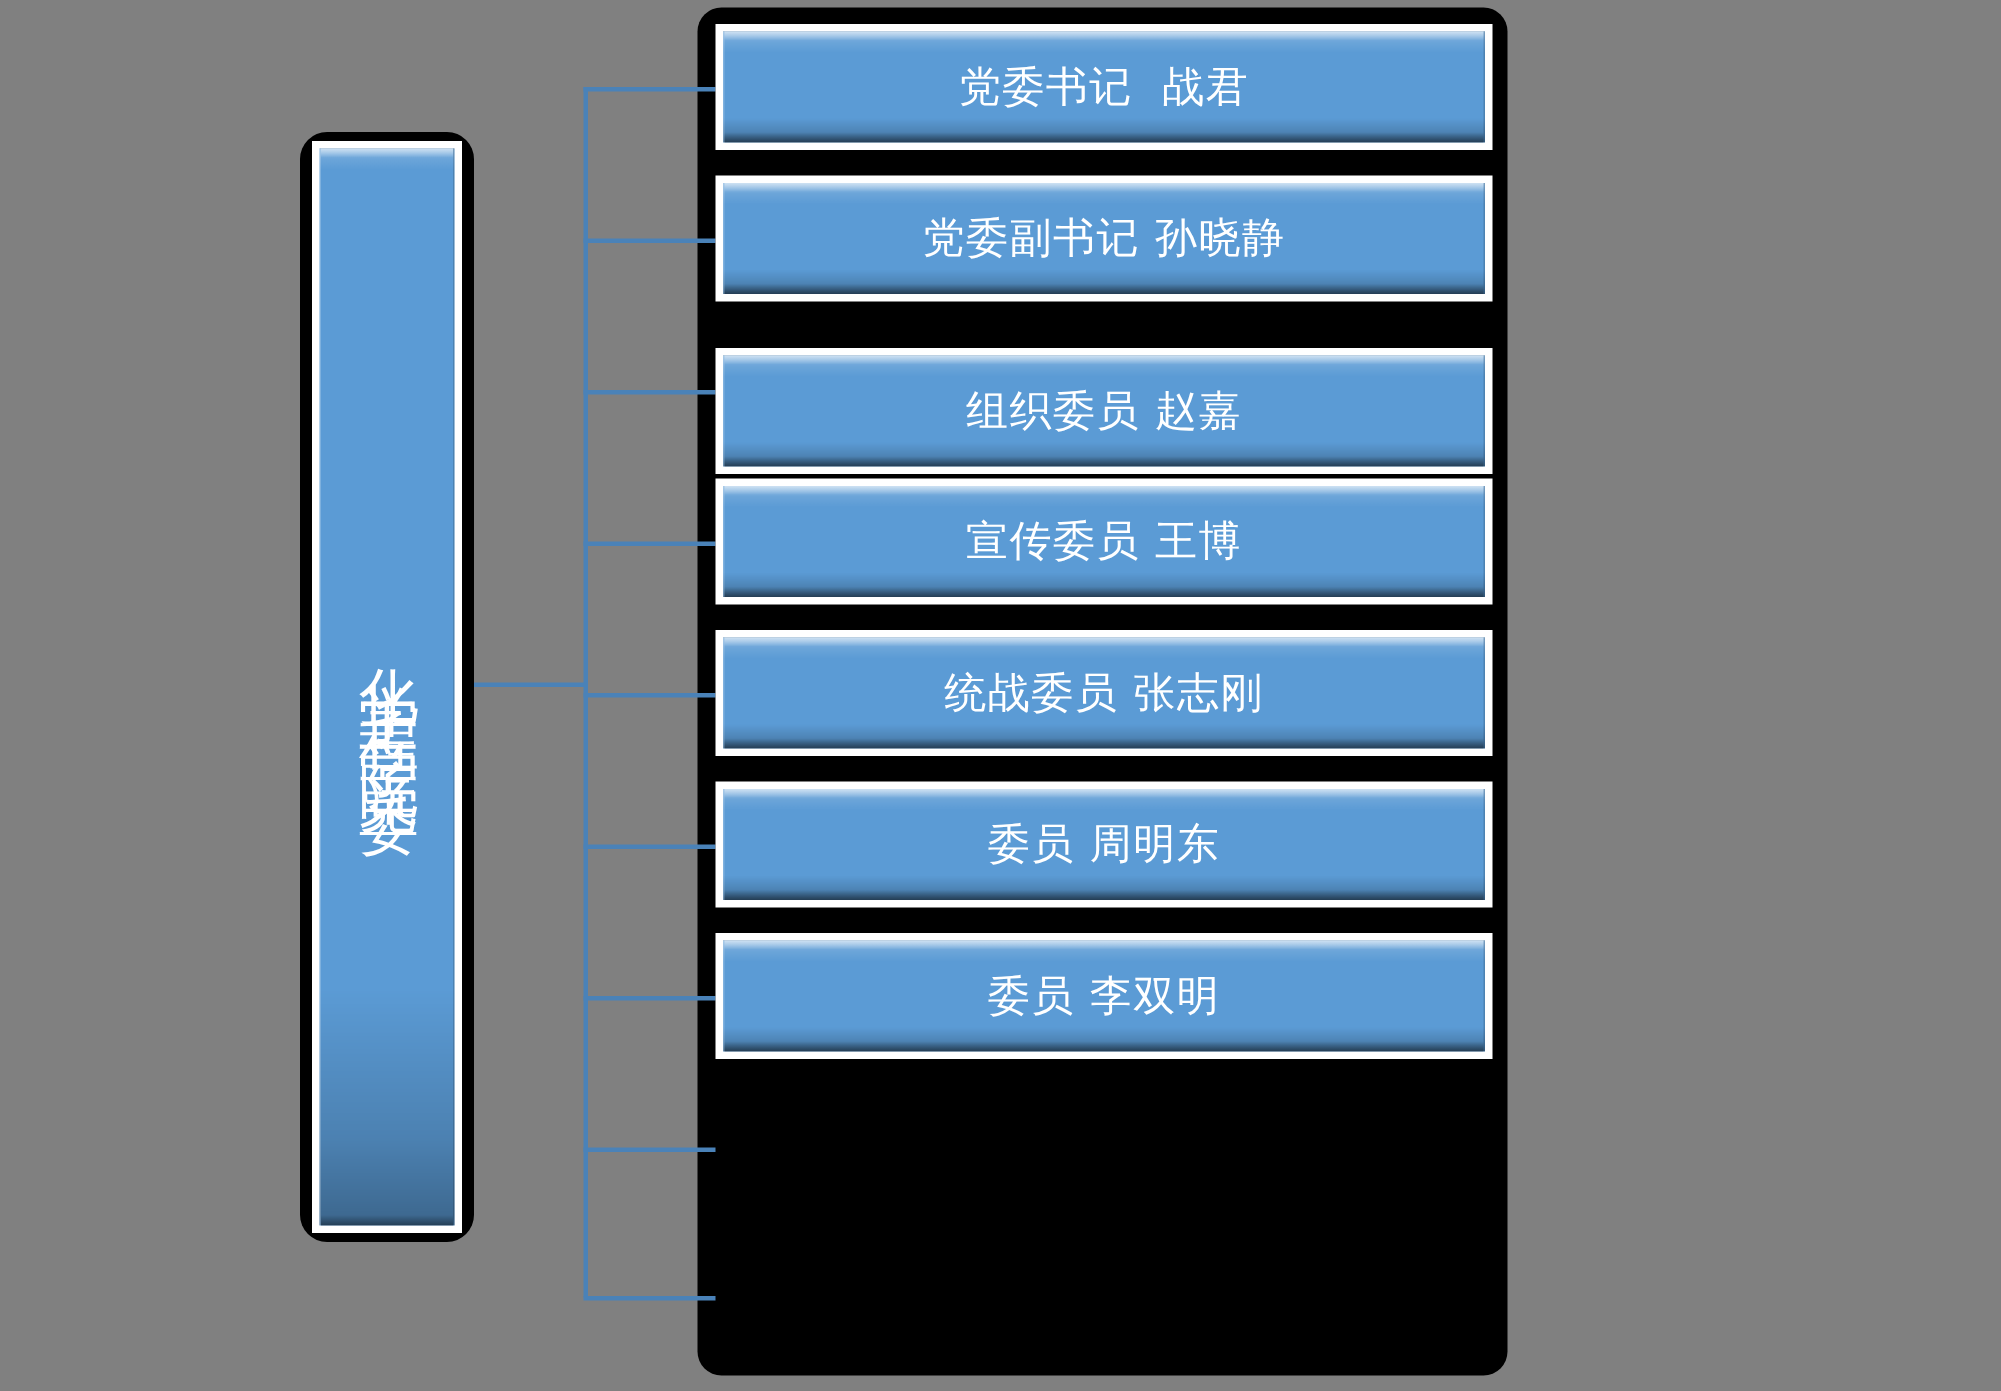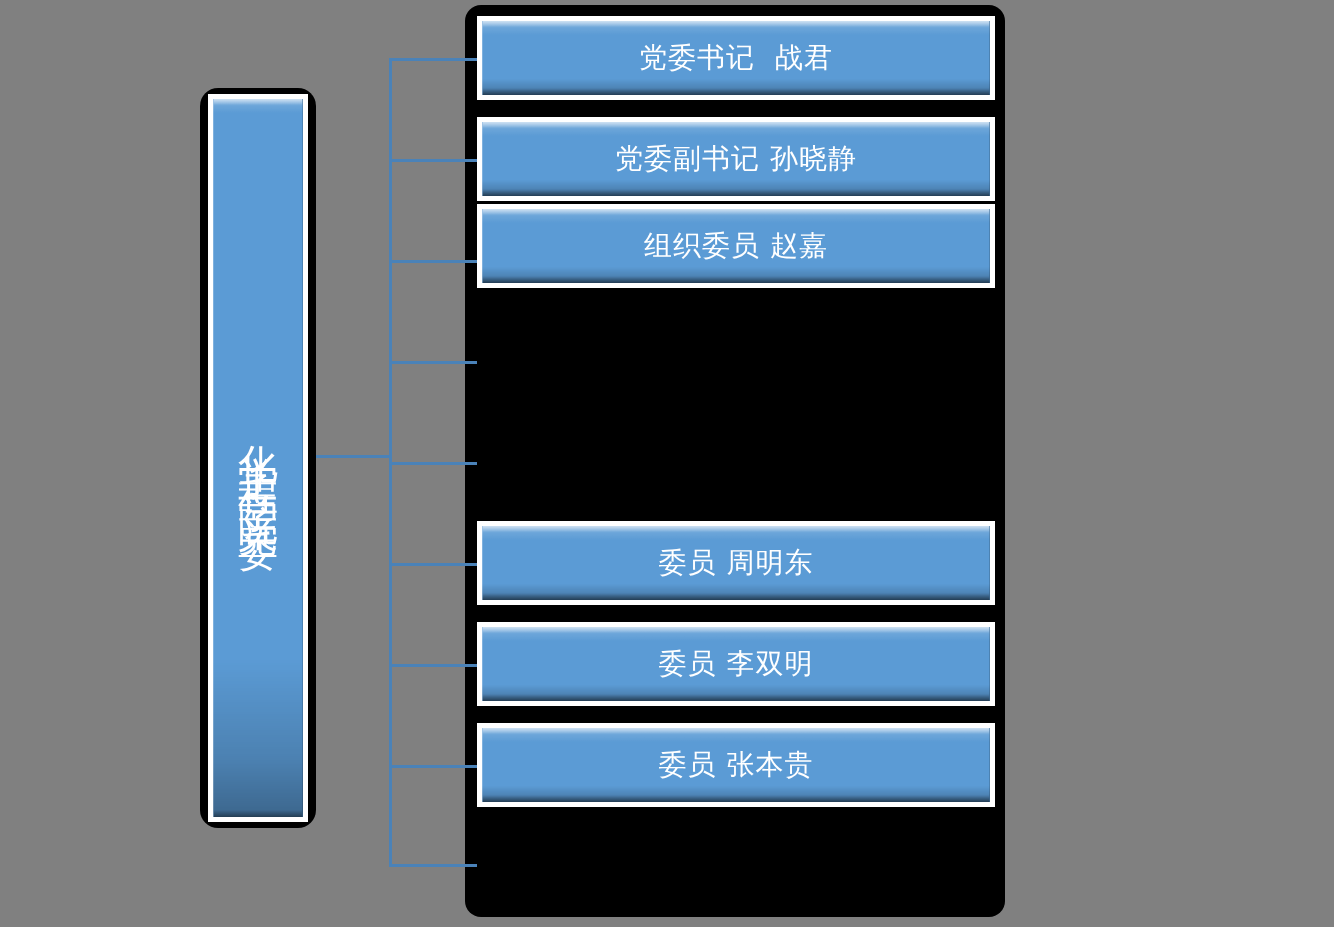--- a/index.html
+++ b/index.html
@@ -177,40 +177,45 @@
       <span class="child-label">党委书记  战君</span>
     </div>
   </div>
 
   <div class="node child-node" style="top:117px">
     <div class="node-inner">
       <span class="child-label">党委副书记 孙晓静</span>
     </div>
   </div>
 
-  <div class="node child-node" style="top:204px">
+  <div class="node child-node" style="top:232px">
     <div class="node-inner">
       <span class="child-label">组织委员 赵嘉</span>
     </div>
   </div>
 
-
+  <div class="node child-node" style="top:319px">
+    <div class="node-inner">
+      <span class="child-label">宣传委员 王博</span>
+    </div>
+  </div>
+
+  <div class="node child-node" style="top:420px">
+    <div class="node-inner">
+      <span class="child-label">统战委员 张志刚</span>
+    </div>
+  </div>
 
   <div class="node child-node" style="top:622px">
     <div class="node-inner">
       <span class="child-label">委员 李双明</span>
     </div>
   </div>
 
   <div class="node child-node" style="top:521px">
     <div class="node-inner">
       <span class="child-label">委员 周明东</span>
     </div>
   </div>
 
-  <div class="node child-node" style="top:723px">
-    <div class="node-inner">
-      <span class="child-label">委员 张本贵</span>
-    </div>
-  </div>
 
 
 </div>
 
 </body></html>

